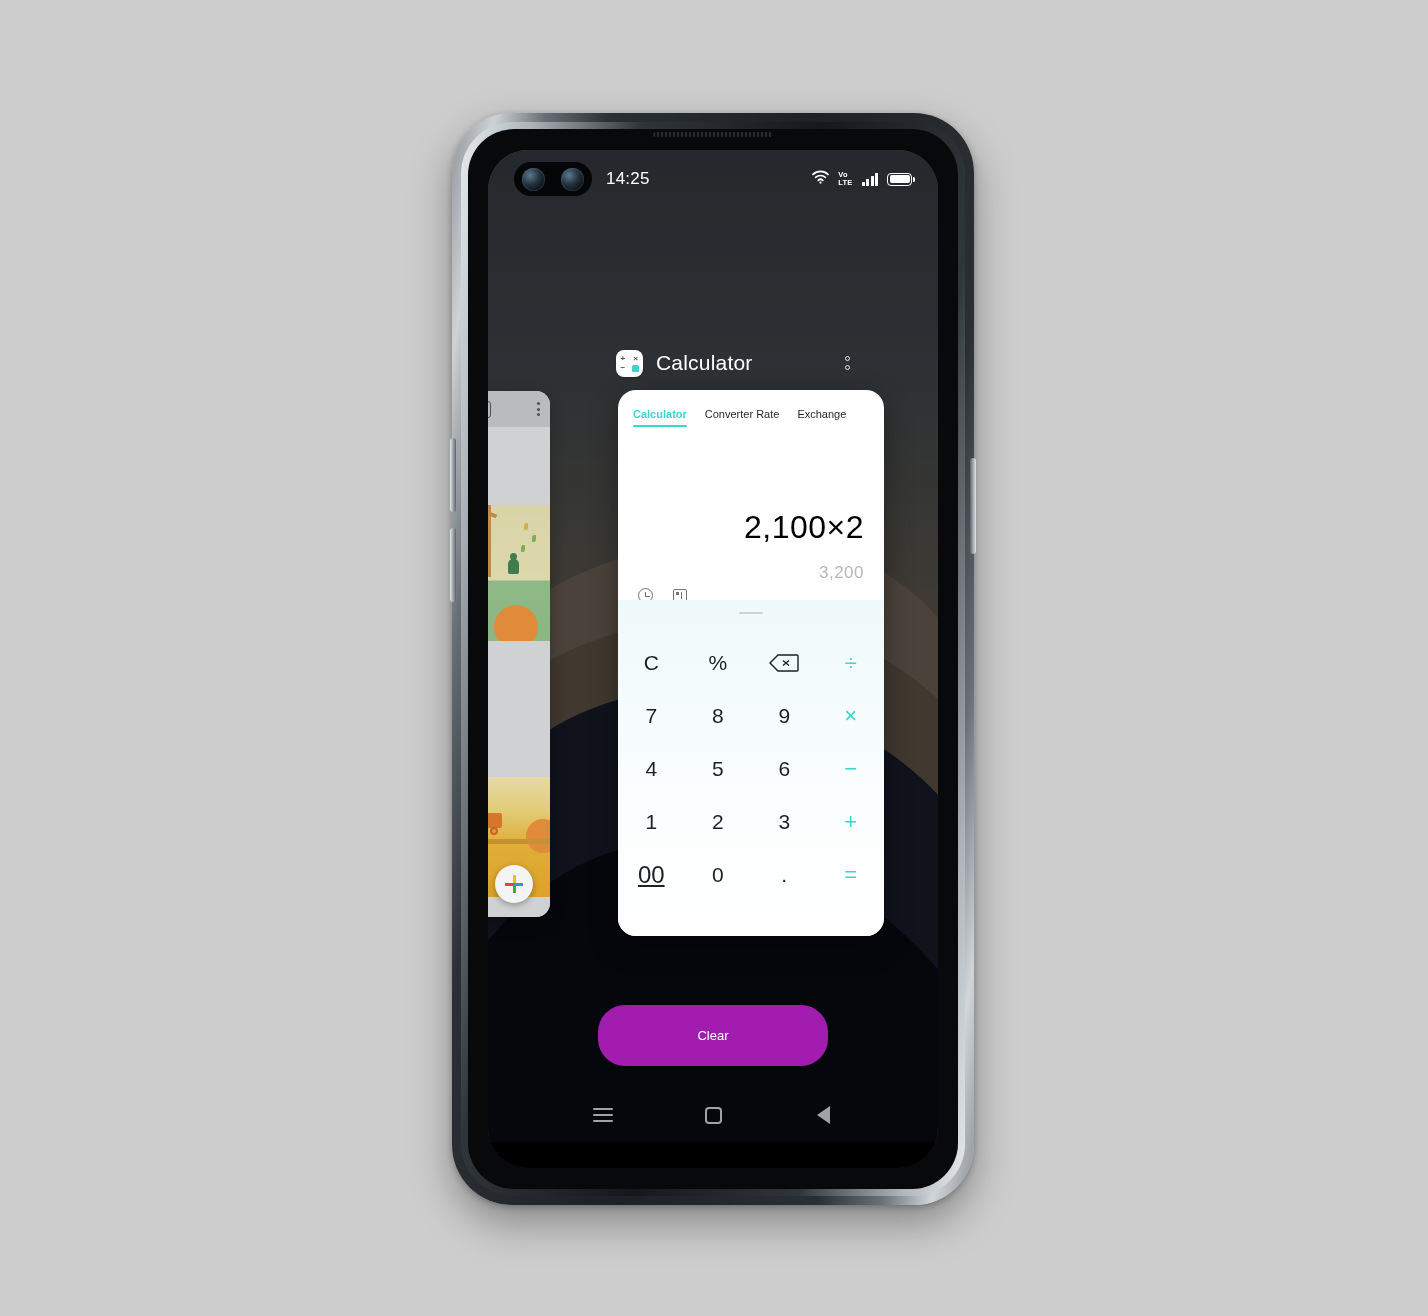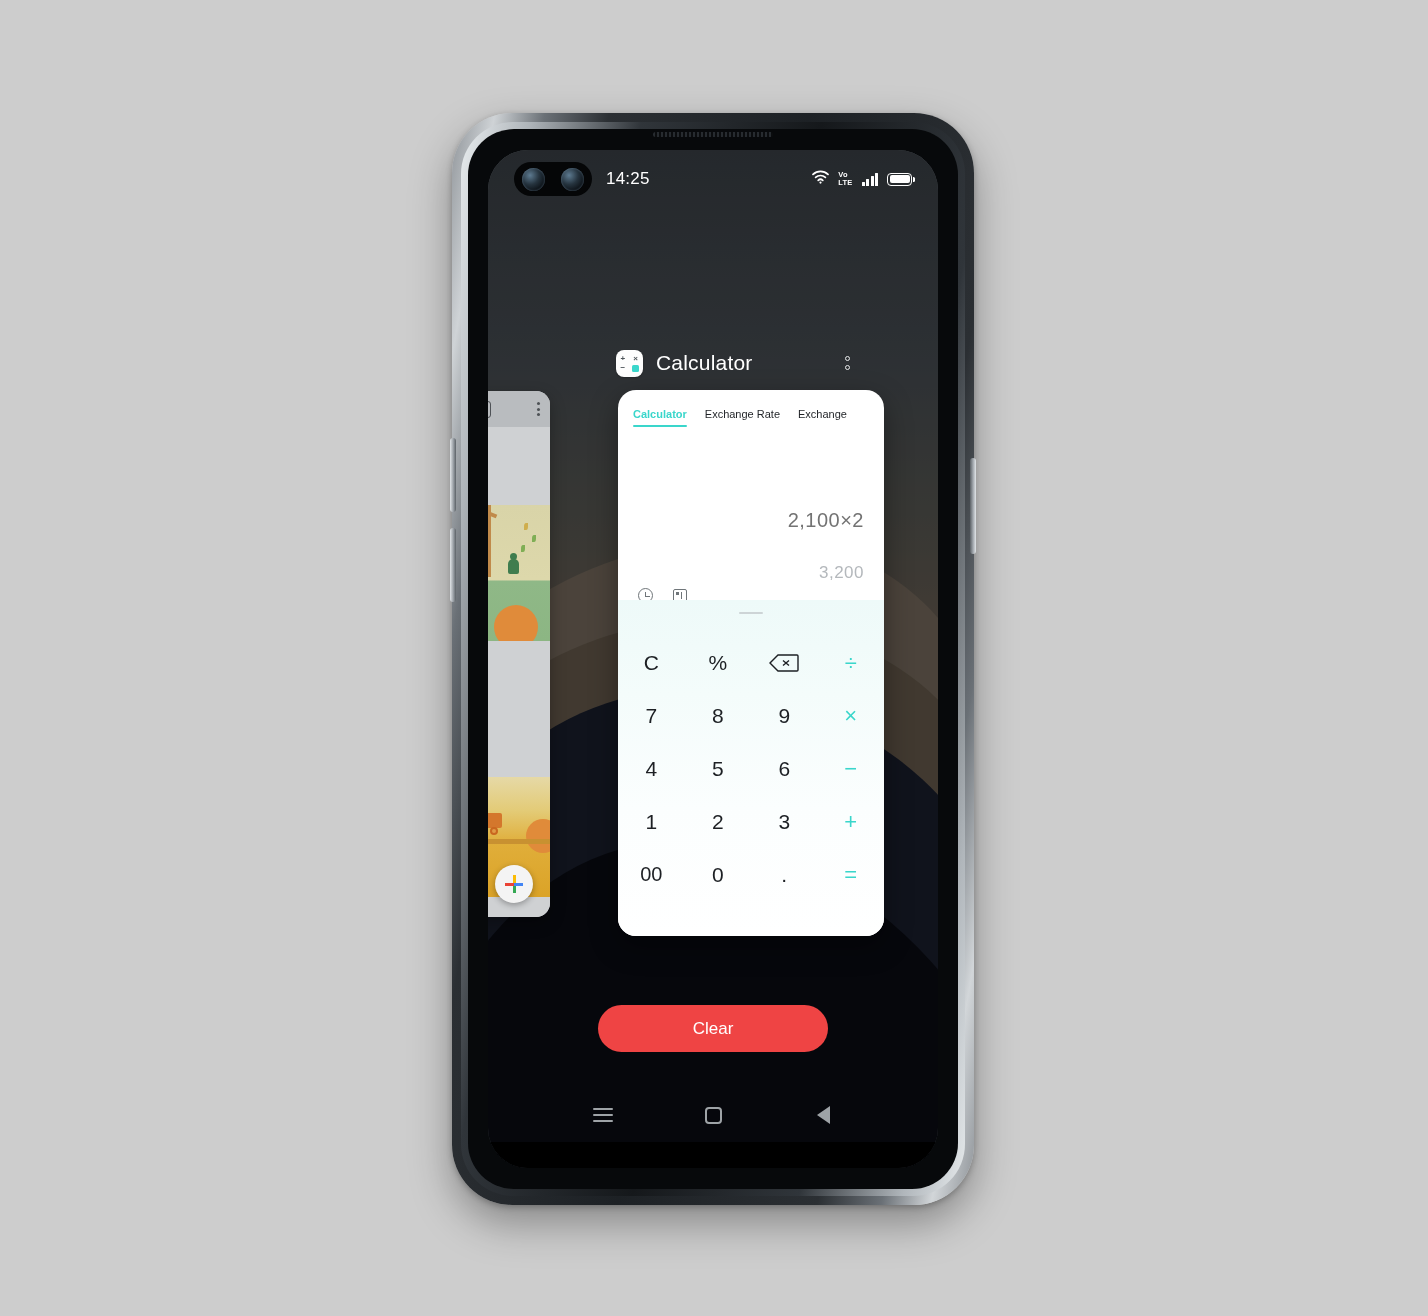--- a/index.html
+++ b/index.html
@@ -163,21 +163,21 @@
     background:#fff; border-radius:18px; overflow:hidden; z-index:26;
     box-shadow:0 10px 28px rgba(0,0,0,.38);
   }
   .tabs{ display:flex; align-items:flex-start; padding:18px 15px 0 15px; gap:18px; }
   .tab{ font-size:11px; color:#1f2226; padding-bottom:7px; position:relative; white-space:nowrap; cursor:pointer;}
   .tab.active{ color:#3ad6cb; font-weight:bold; }
   .tab.active:after{ content:""; position:absolute; left:0; right:0; bottom:0; height:2.5px;
     background:#3ad6cb; border-radius:2px; }
 
   .display{ padding:0 20px; height:192px; position:relative; }
-  .expr{ position:absolute; right:20px; top:82px; font-size:20px; color:#737373; letter-spacing:.5px; }
+  .expr{ position:absolute; right:20px; top:82px; font-size:32px; color:#000000; letter-spacing:.5px; }
   .result{ position:absolute; right:20px; top:136px; font-size:17px; color:#b4b8bc; letter-spacing:.5px; }
   .disp-icons{ position:absolute; left:20px; bottom:16px; display:flex; gap:20px; align-items:center; }
   .ic-clock{ width:15px; height:15px; border-radius:50%; border:1.4px solid #6f7579; position:relative; }
   .ic-clock:before{ content:""; position:absolute; left:6px; top:3px; width:1.3px; height:5px; background:#6f7579;}
   .ic-clock:after{ content:""; position:absolute; left:6.5px; top:7px; width:4px; height:1.3px; background:#6f7579;}
   .ic-sci{ width:14px; height:14px; border:1.4px solid #6f7579; border-radius:2px; position:relative;}
   .ic-sci:before{ content:""; position:absolute; left:2px; top:2px; width:3px; height:3px; background:#6f7579;}
   .ic-sci:after{ content:""; position:absolute; right:1.5px; top:2px; width:2.5px; height:7px;
     border-left:1.2px solid #6f7579; }
 
@@ -186,29 +186,29 @@
     background:linear-gradient(180deg,#eefaf9 0%,#f4fcfb 28%,#fbfefe 62%,#ffffff 100%);
     padding-top:8px;
   }
   .handle{ width:24px; height:2px; background:#cdd4d6; border-radius:2px; margin:4px auto 0;
     box-shadow:0 4px 0 -1px #cdd4d6; }
   .kgrid{ margin-top:22px; display:grid; grid-template-columns:repeat(4,1fr);
     grid-auto-rows:53px; }
   .key{ display:flex; align-items:center; justify-content:center;
     font-size:21px; color:#1d2024; cursor:pointer; user-select:none; }
   .key.op{ color:#3ad6cb; font-size:22px; }
-  .key.small{ font-size:20px; }
+  .key.small{ font-size:24px;text-decoration:underline; }
   .del-ic{ position:relative; width:30px; height:18px; }
   .del-ic svg{ display:block; }
 
   
   .clear-btn{
     position:absolute; left:50%; transform:translateX(-50%); top:855px;
-    width:230px; height:47px; border-radius:27px;
-    background:#ef4444; color:#fff; font-size:17px;
+    width:230px; height:61px; border-radius:27px;
+    background:#a21caf; color:#fff; font-size:13px;
     display:flex; align-items:center; justify-content:center; z-index:27; cursor:pointer;
   }
   .navbar{
     position:absolute; left:0; right:0; bottom:24px; height:58px; z-index:28;
     display:flex; align-items:center; justify-content:space-around; padding:0 60px;
   }
   .nav-btn{ display:flex; align-items:center; justify-content:center; width:46px; height:46px; cursor:pointer;}
   .nv-recent{ display:flex; flex-direction:column; gap:4px; }
   .nv-recent i{ width:20px; height:2px; background:#9ea3a7; border-radius:1px; }
   .nv-home{ width:17px; height:17px; border:2px solid #9ea3a7; border-radius:4px; }
@@ -290,21 +290,21 @@
             <div class="task-menu">
               <i></i>
                 <i></i>
             </div>
           </div>
 
           <div class="calc-card">
 
             <div class="tabs">
               <div class="tab active">Calculator</div>
-              <div class="tab">Exchange Rate</div>
+              <div class="tab">Converter Rate</div>
               <div class="tab">Exchange</div>
             </div>
 
             <div class="display">
               <div class="expr">2,100×2</div>
               <div class="result">3,200</div>
               <div class="disp-icons">
                 <div class="ic-clock"></div>
                 <div class="ic-sci"></div>
               </div>

